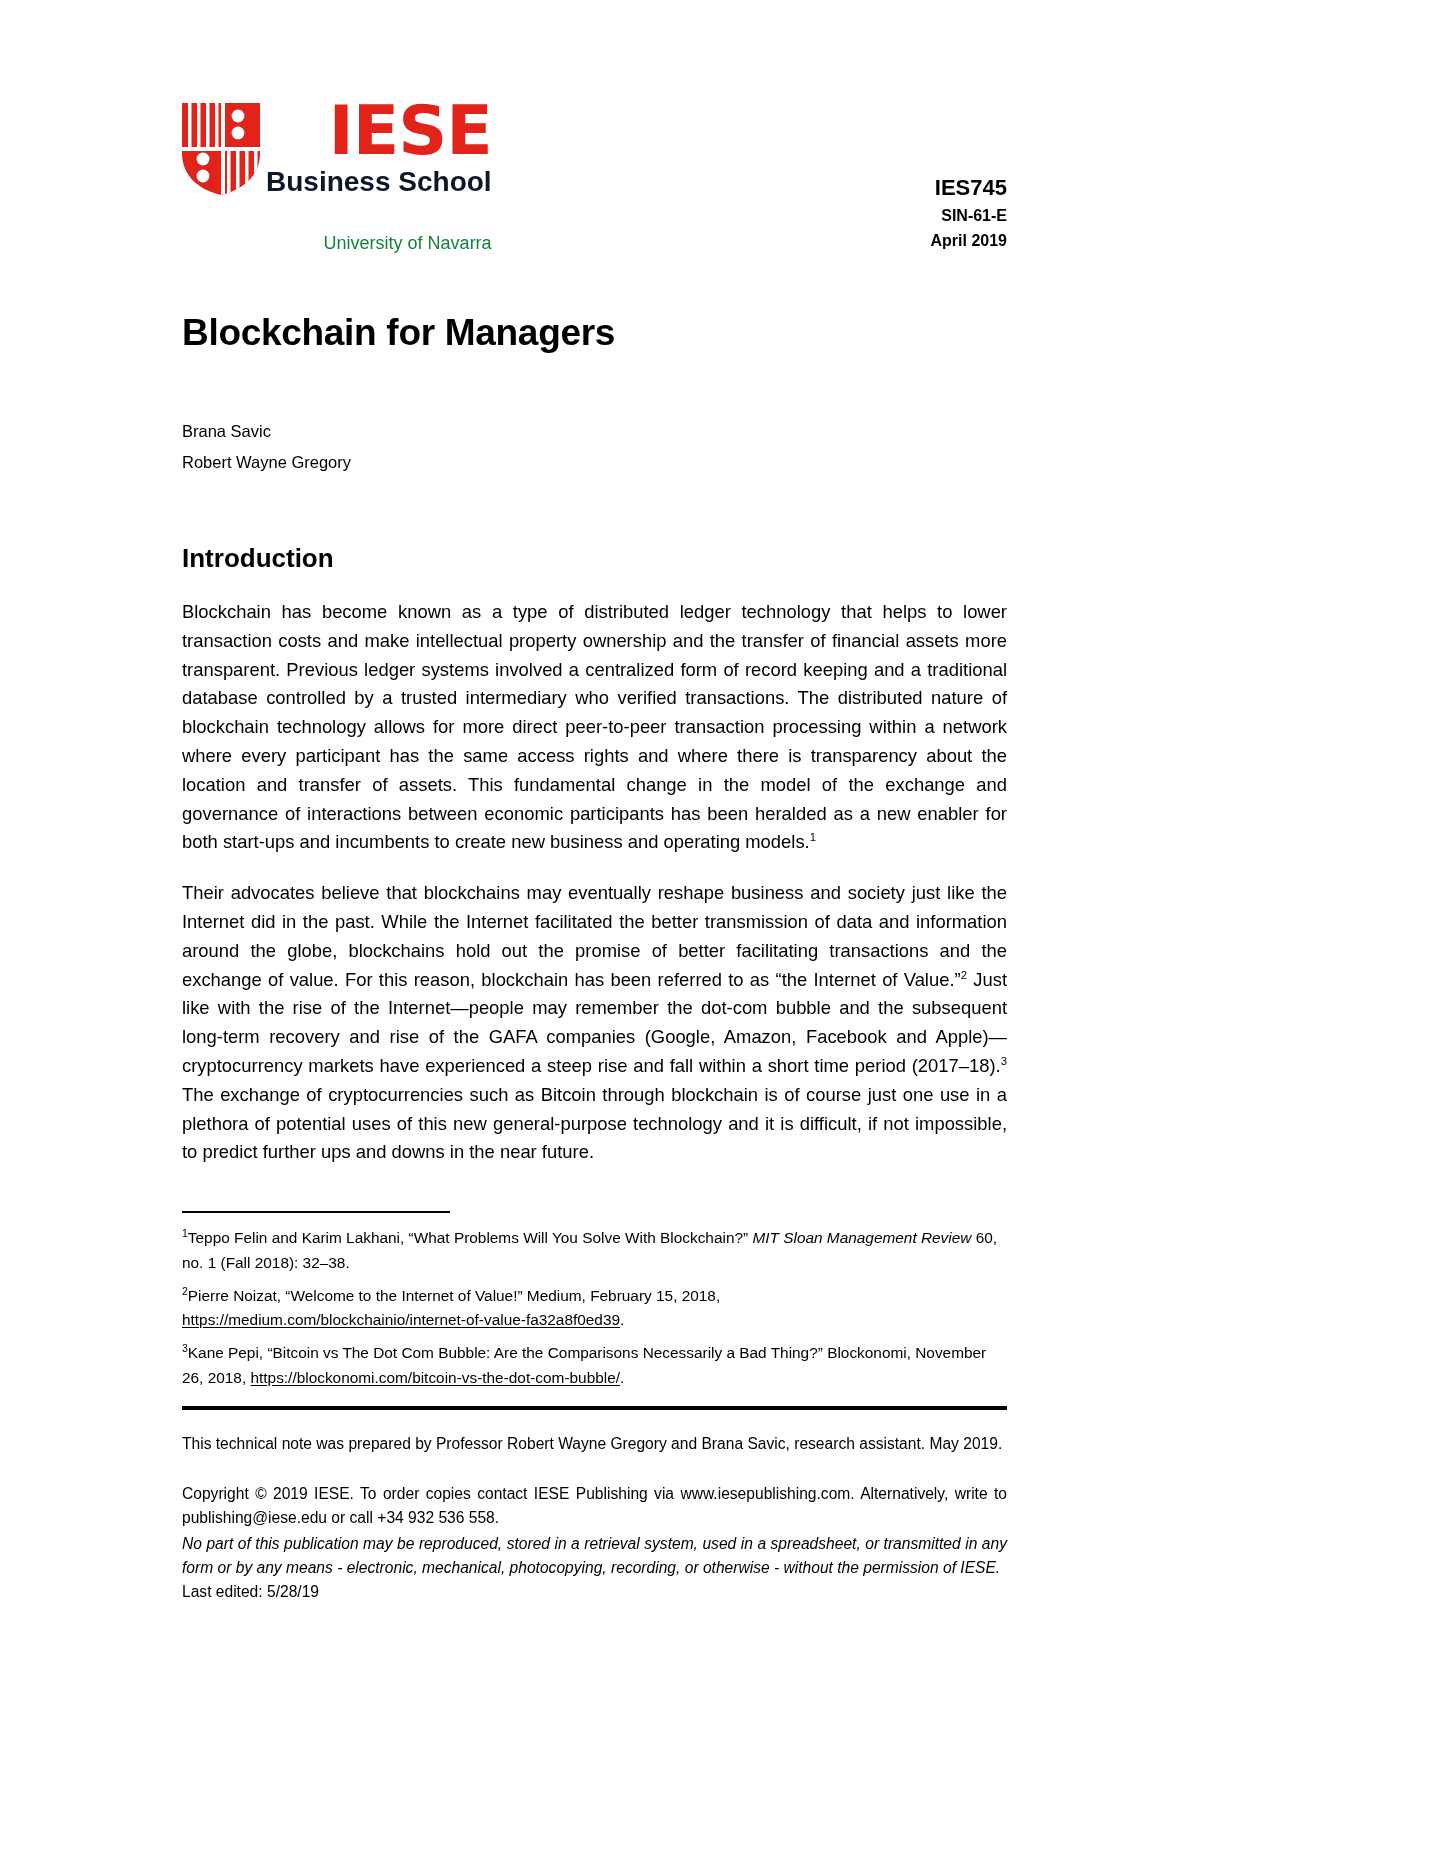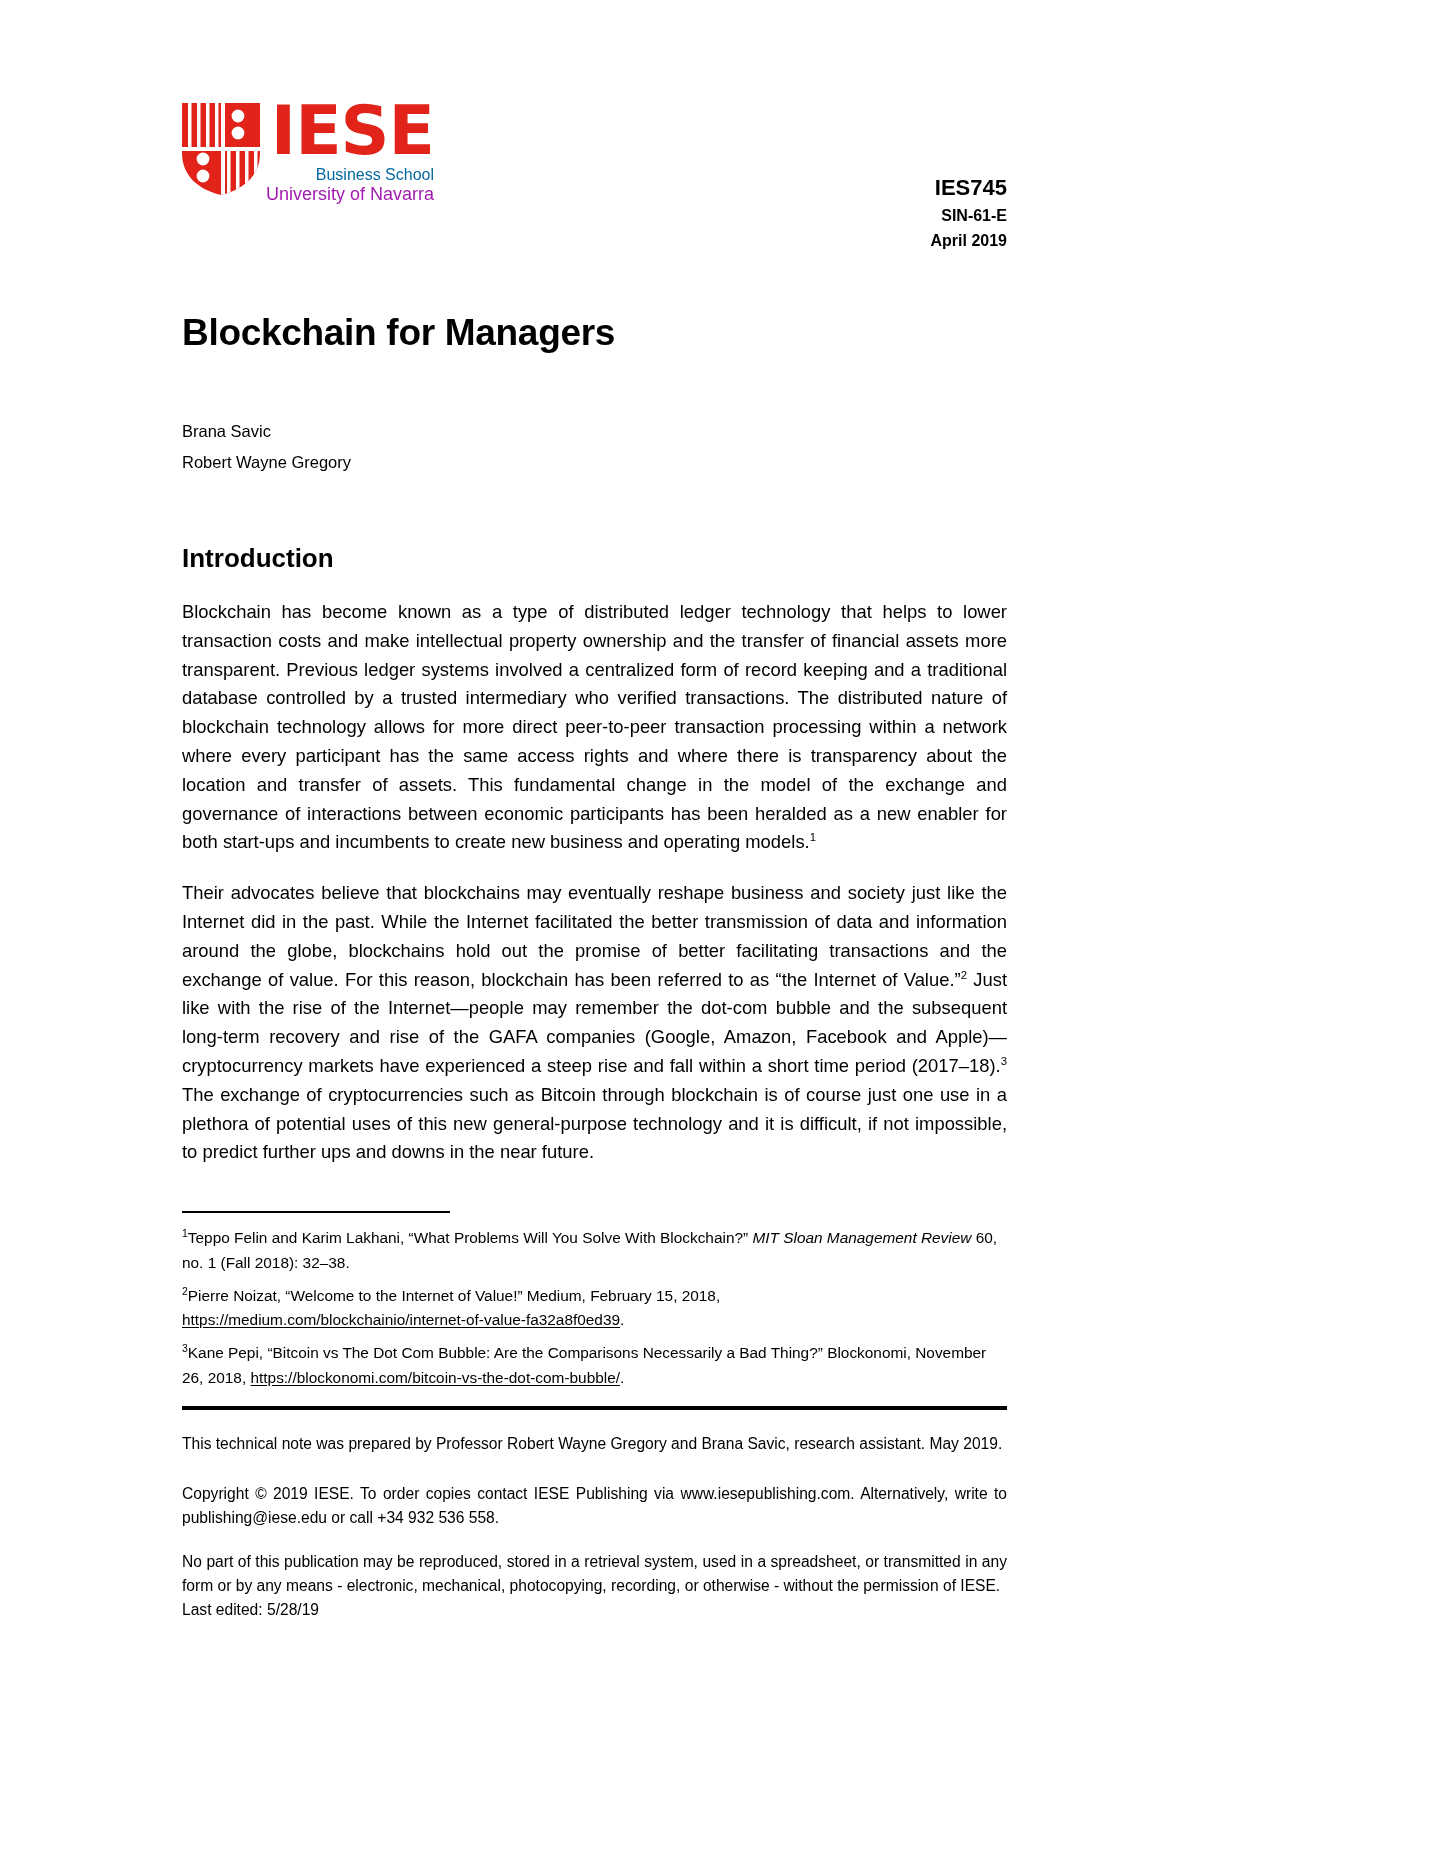--- a/index.html
+++ b/index.html
@@ -52,30 +52,32 @@
   .logo-iese {
     font-family: "DejaVu Sans", sans-serif;
     font-weight: bold;
     font-size: 68px;
     line-height: 0.95;
     letter-spacing: -1px;
     color: #E2231A;
   }
   .logo-bs {
     font-family: "Liberation Sans", sans-serif;
-    font-size: 16px;
+    font-size: 28px;
     line-height: 1.12;
-    color: #0369a1;
+    color: #0f172a;
     margin-top: 2px;
+    font-weight: bold;
   }
   .logo-un {
     font-family: "Liberation Sans", sans-serif;
     font-size: 18px;
     line-height: 1.15;
-    color: #a21caf;
+    color: #15803d;
+    margin-top: 36px;
   }
   .doc-meta {
     position: absolute;
     right: 0;
     top: 163px;
     text-align: right;
     line-height: 1.52;
   }
   .doc-ref {
     font-size: 22px;
@@ -155,24 +157,25 @@
     font-size: 15.6px;
     line-height: 1.5;
   }
   .footer-copy {
     margin-top: 26px;
     font-size: 15.6px;
     line-height: 1.55;
     text-align: justify;
   }
   .footer-terms {
-    margin-top: 20px;
+    margin-top: 2px;
     font-size: 15.6px;
     line-height: 1.55;
     text-align: justify;
+    font-style: italic;
   }
   .footer-edit {
     font-size: 15.6px;
     line-height: 1.5;
   }
 </style>
 </head>
 <body>
 
 <div class="page">

